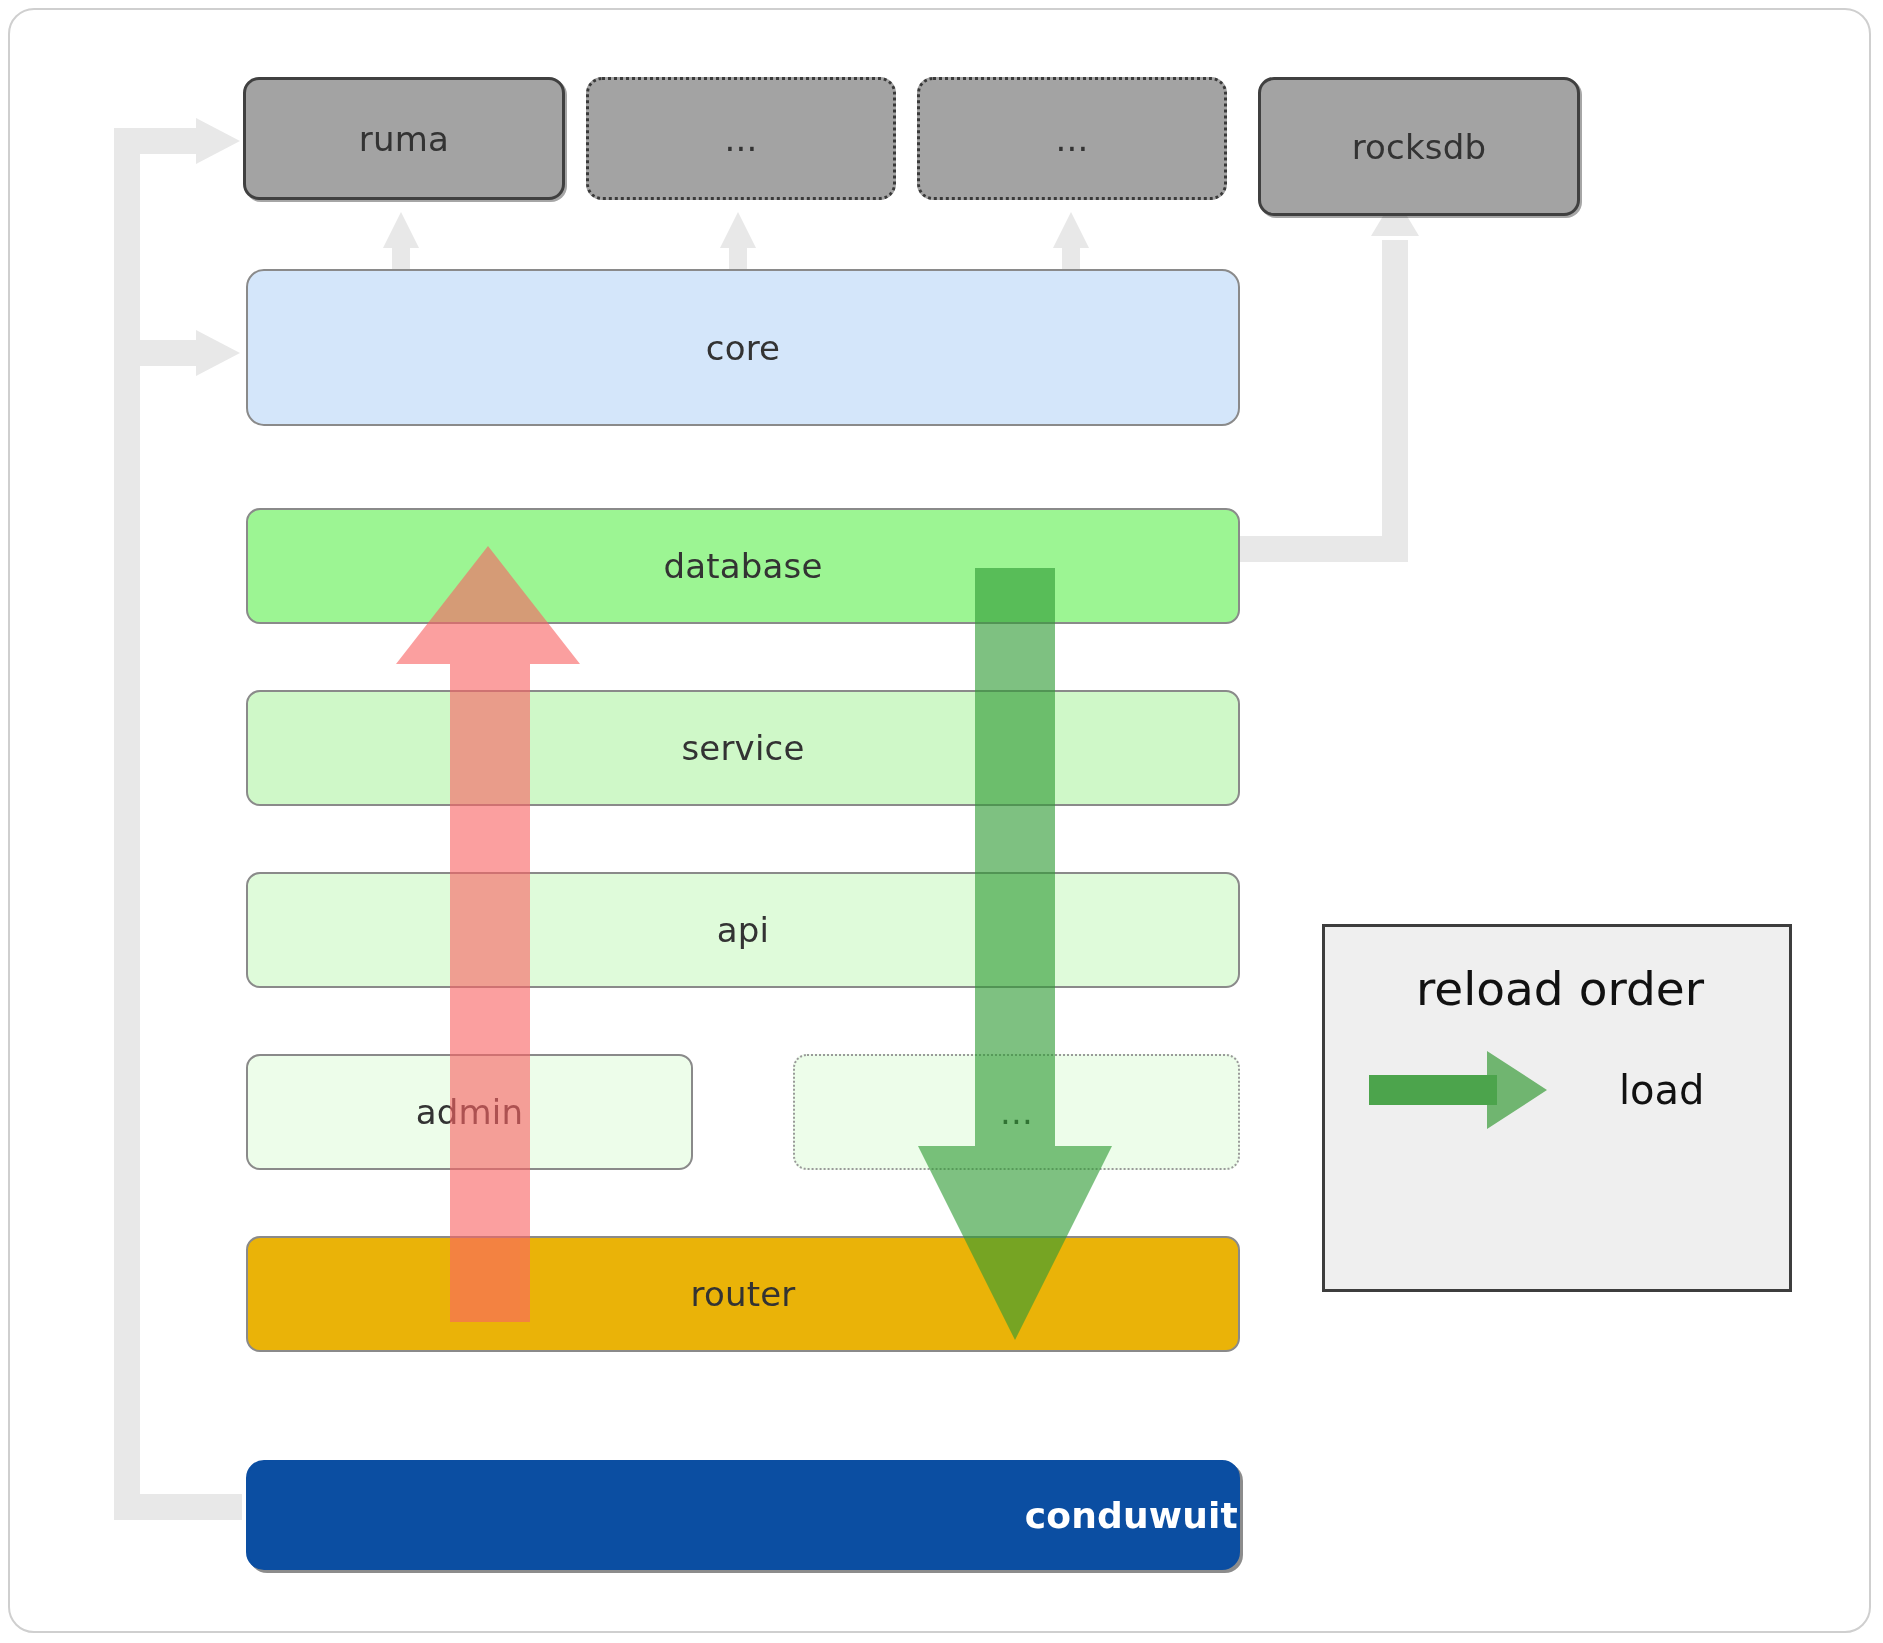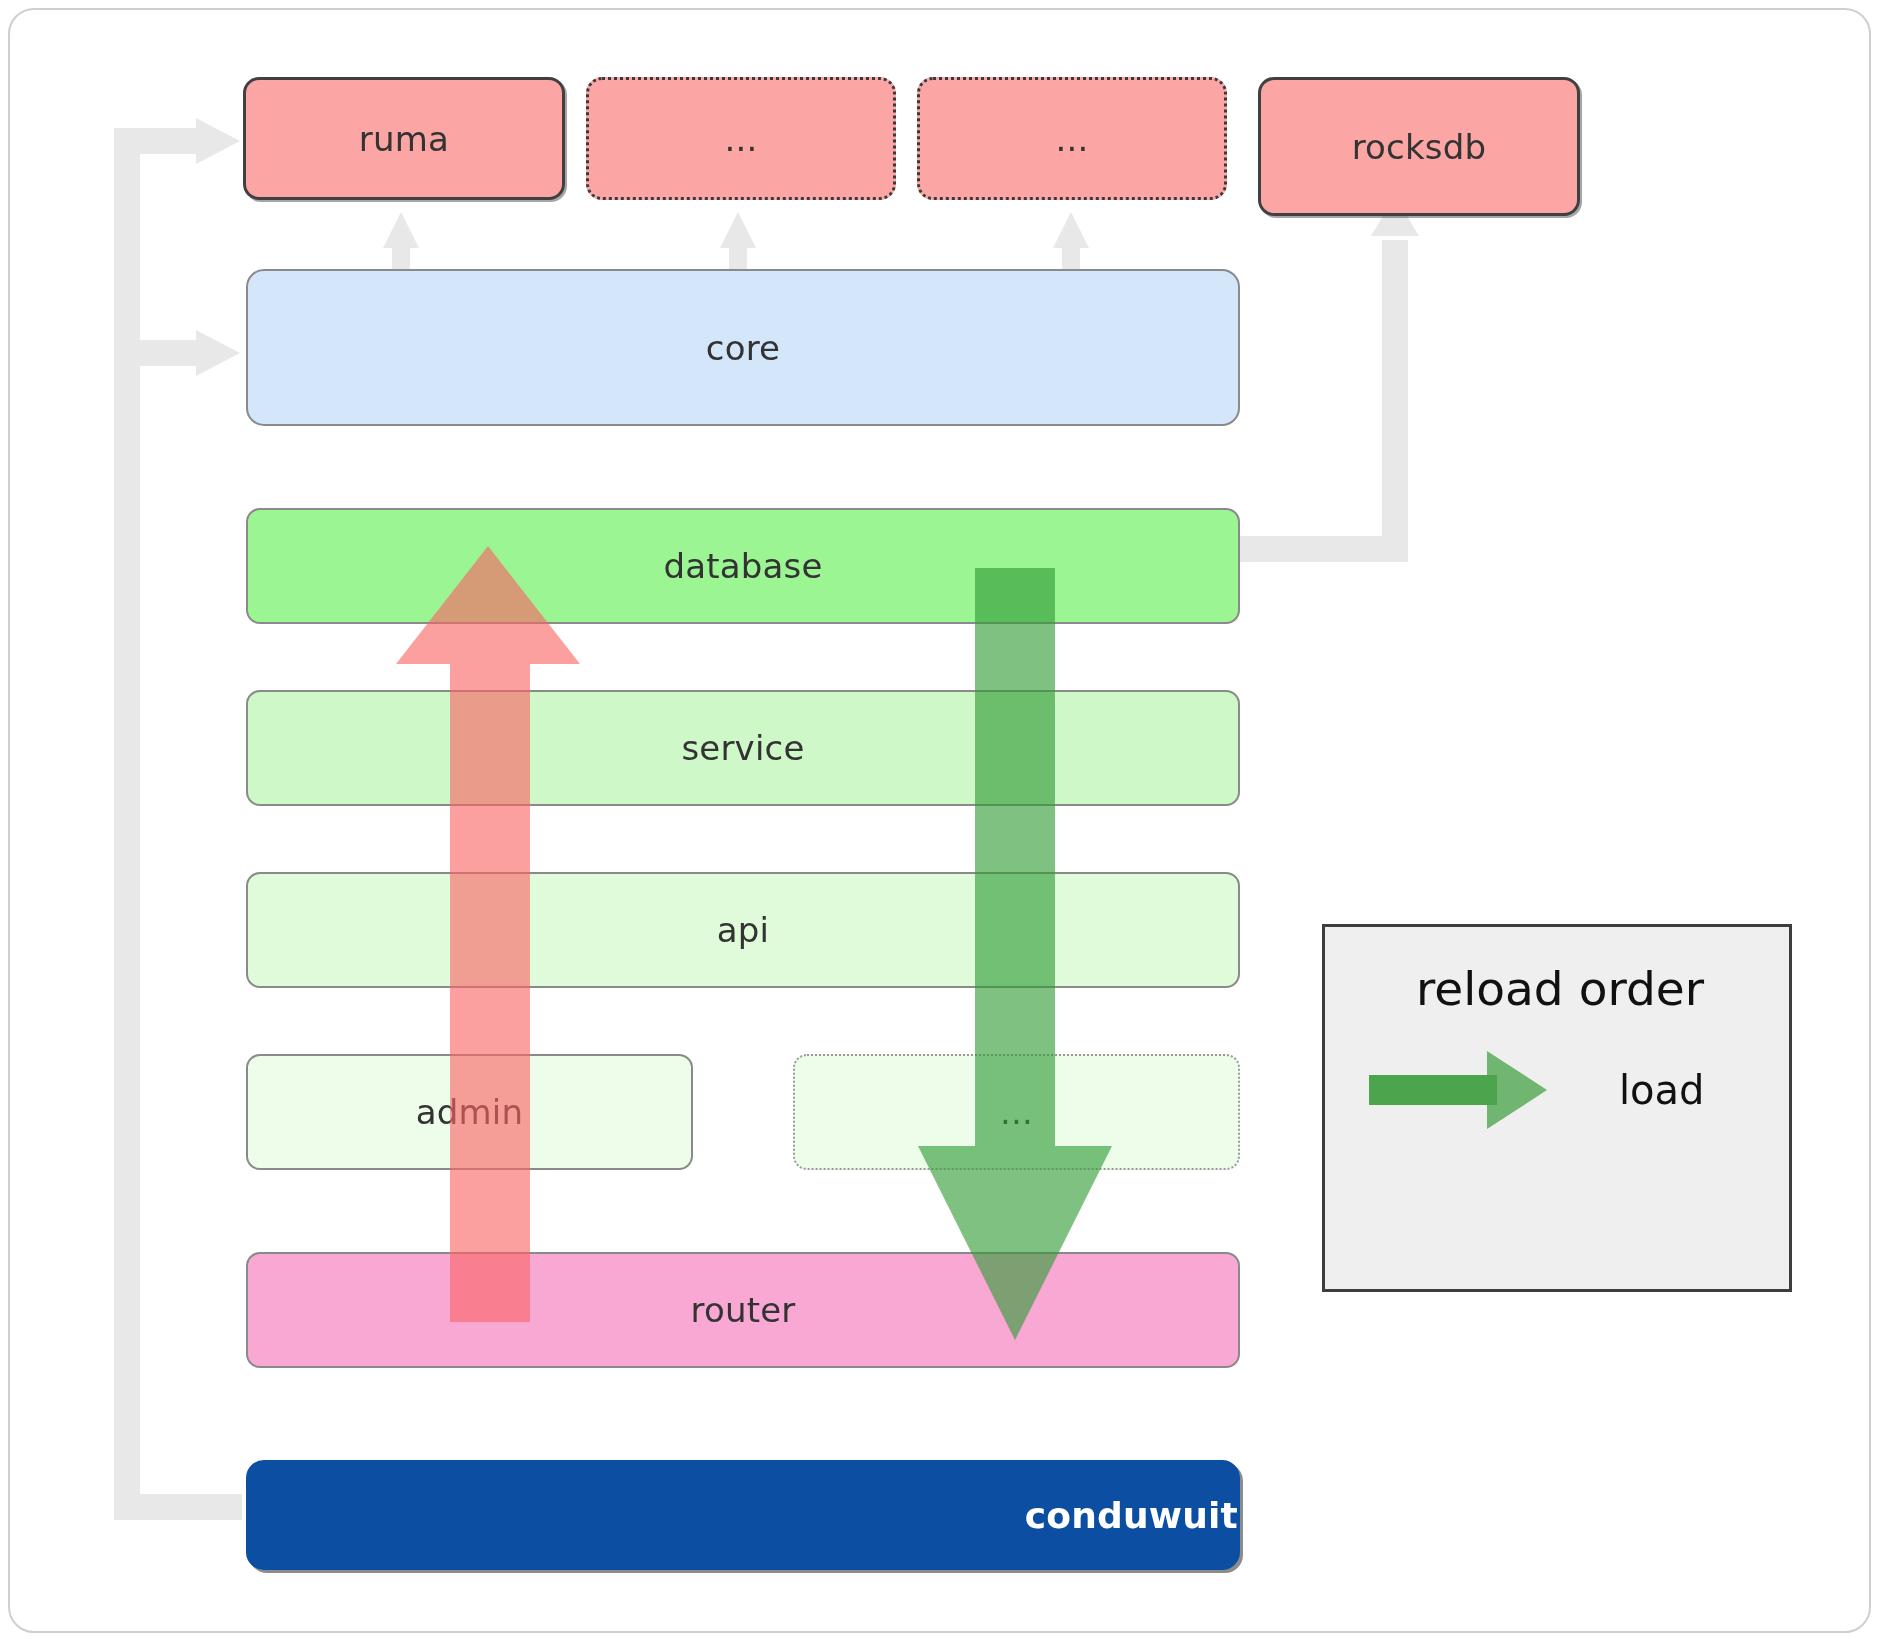--- a/index.html
+++ b/index.html
@@ -32,21 +32,21 @@
     display: flex;
     align-items: center;
     justify-content: center;
     border-radius: 14px;
     font-size: 34px;
     color: #333333;
     letter-spacing: .2px;
     z-index: 5;
   }
   .node.dep {
-    background: #fca5a5;
+    background: #a3a3a3;
     border: 3px solid #404040;
     border-radius: 16px;
     box-shadow: 2px 2px 0 rgba(0,0,0,.35);
   }
   .node.dep.dotted {
     border: 3px dotted #3a3a3a;
     box-shadow: none;
   }
   .node.core {
     background: #D4E6FA;
@@ -188,21 +188,21 @@
   </div>
 
   <div class="node lyr" style="left:246px; top:1054px; width:447px; height:116px; background:#EDFDEA;">
     <span>admin</span>
   </div>
 
   <div class="node lyr dotted" style="left:793px; top:1054px; width:447px; height:116px; background:#EDFDEA;">
     <span>...</span>
   </div>
 
-  <div class="node lyr" style="left:246px; top:1236px; width:994px; height:116px; background:#f9a8d4;margin-top:16px;">
+  <div class="node lyr" style="left:246px; top:1236px; width:994px; height:116px; background:#eab308;">
     <span>router</span>
   </div>
 
   <div class="node root" style="left:246px; top:1460px; width:994px; height:110px;">
     <span>conduwuit</span>
   </div>
 
   <svg id="bigarrows" class="layer">
 
     <g opacity="0.62">

